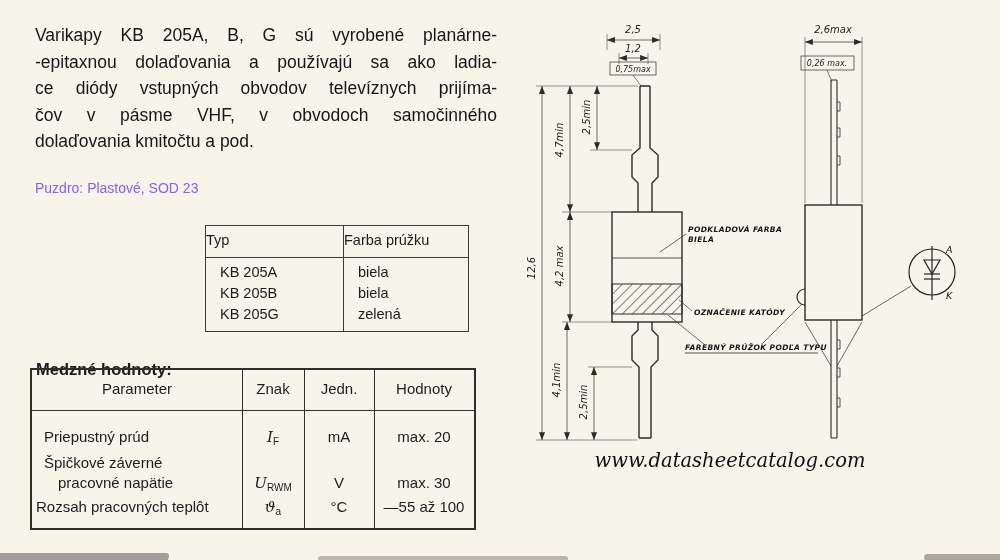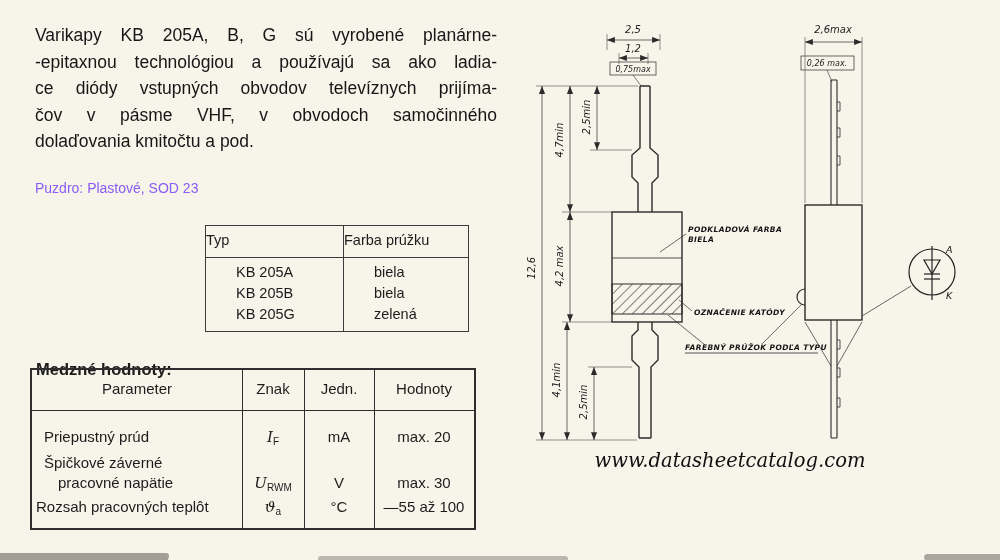--- a/index.html
+++ b/index.html
@@ -16,21 +16,21 @@
   .puzdro { position:absolute; left:35px; top:180px; font-size:14px; color:#8b5cf6; }
 
   
   .type-table { position:absolute; left:205px; top:225px; width:262px; height:105px;
                 border:1.5px solid #3a3a3a; font-size:14.5px; }
   .tt-vline { position:absolute; left:137px; top:0; bottom:0; width:0; border-left:1.5px solid #3a3a3a; }
   .tt-hline { position:absolute; left:0; right:0; top:31px; height:0; border-top:1.5px solid #3a3a3a; }
   .tt-h { position:absolute; top:6px; text-align:left; }
   .tt-h1 { left:0; width:137px; }
   .tt-h2 { left:138px; right:0; }
-  .tt-cell { position:absolute; height:20px;margin-left:16px; }
+  .tt-cell { position:absolute; height:20px; }
 
   
   .medzne { position:absolute; left:36px; top:360px; font-size:16.5px; font-weight:bold; }
   .limits { position:absolute; left:30px; top:368px; width:442px; height:158px;
             border:2px solid #2e2e2e; font-size:15px; }
   .lm-vline { position:absolute; top:0; bottom:0; width:0; border-left:1.5px solid #2e2e2e; }
   .lm-hline { position:absolute; left:0; right:0; top:40px; height:0; border-top:1.5px solid #2e2e2e; }
   .lm-h { position:absolute; top:10px; text-align:center; }
   .lm-line { position:absolute; height:20px; white-space:nowrap; }
   .lm-center { text-align:center; }
@@ -54,21 +54,21 @@
   .edge-bm { left:318px; bottom:0; width:250px; height:4px; opacity:.35; border-radius:3px 3px 0 0; }
   .edge-br { right:-4px; bottom:0; width:80px; height:6px; opacity:.45; transform:skewX(14deg); border-radius:4px 4px 0 0; }
 </style>
 </head>
 <body>
 
 <div class="page">
 
   <div class="intro">
     <div class="jline">Varikapy KB 205A, B, G sú vyrobené planárne-</div>
-    <div class="jline">-epitaxnou technológiou a používajú sa ako ladia-</div>
+    <div class="jline">-epitaxnou dolaďovania a používajú sa ako ladia-</div>
     <div class="jline">ce diódy vstupných obvodov televíznych prijíma-</div>
     <div class="jline">čov v pásme VHF, v obvodoch samočinného</div>
     <div>dolaďovania kmitočtu a pod.</div>
   </div>
 
   <div class="puzdro">Puzdro: Plastové, SOD 23</div>
 
   <div class="type-table">
     <div class="tt-vline"></div>
     <div class="tt-hline"></div>

